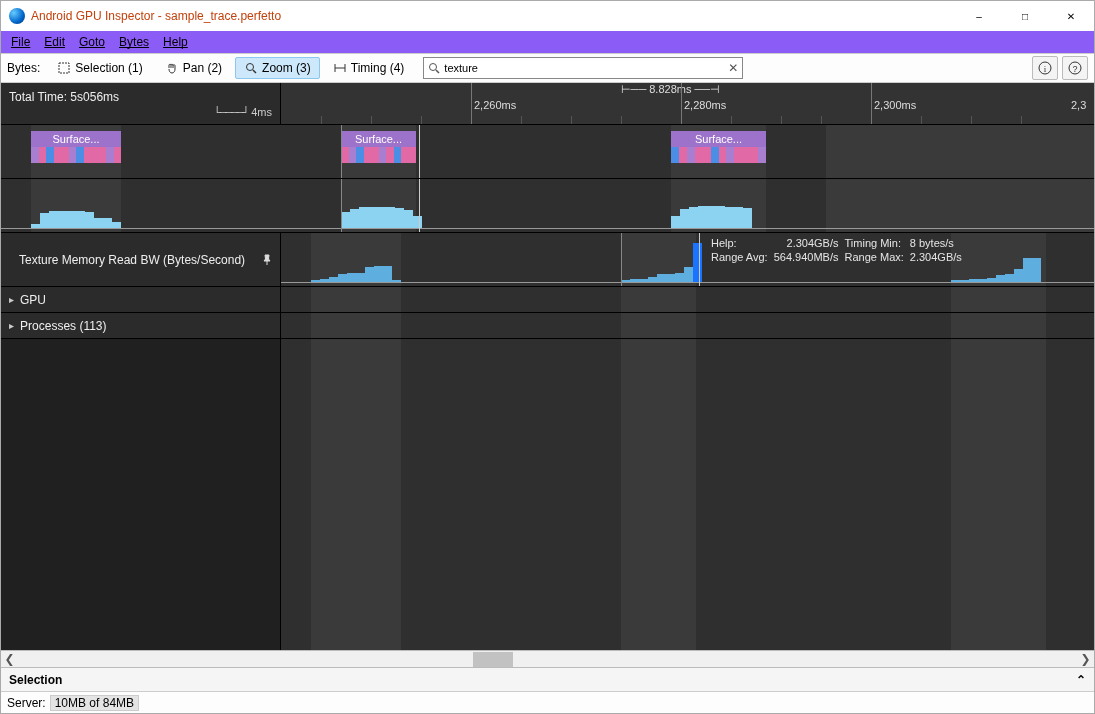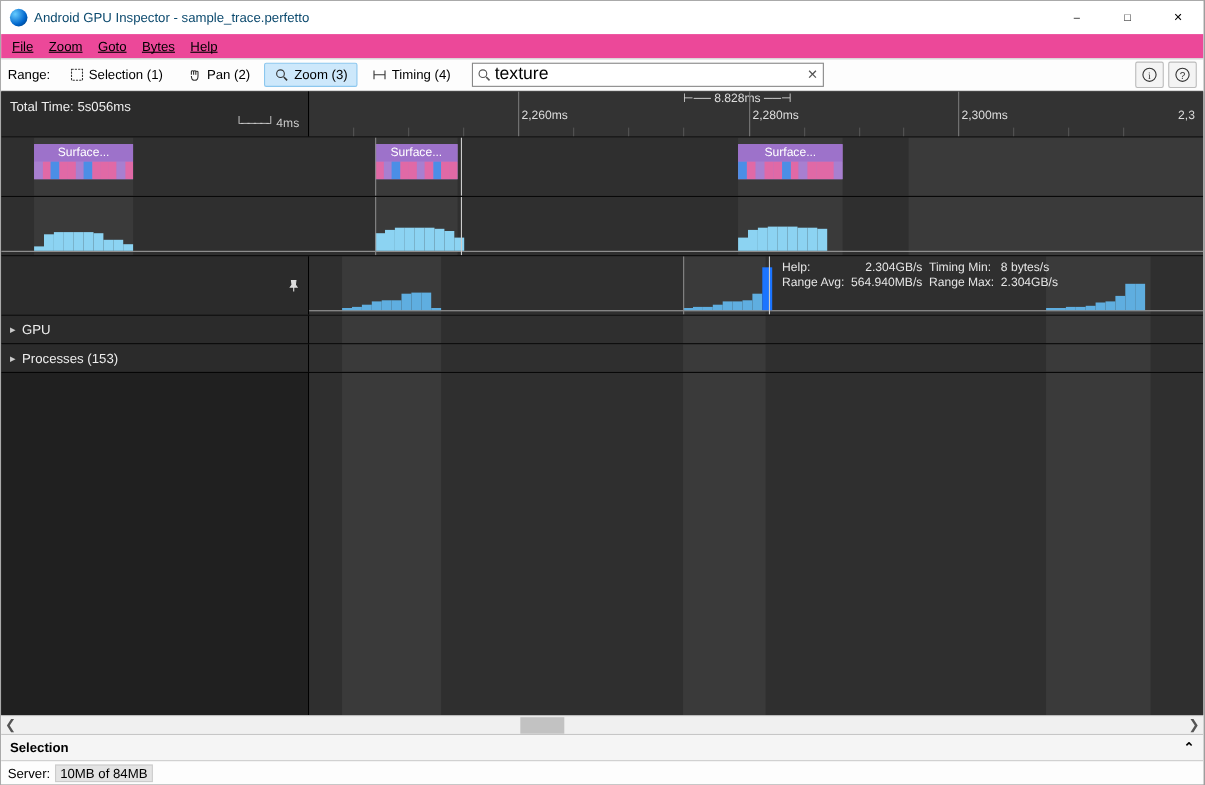--- a/index.html
+++ b/index.html
@@ -21,35 +21,35 @@
     display: flex;
     align-items: center;
     padding: 0 0 0 8px;
     background: #fff;
   }
   .titlebar .app-icon {
     width: 16px; height: 16px; margin-right: 6px;
     border-radius: 50%;
     background: radial-gradient(circle at 30% 30%, #6cf, #0066cc 60%, #003366);
   }
-  .titlebar .title { flex: 1; color: #0c4a6e; }
+  .titlebar .title { flex: 1; color: #c2410c; }
   .titlebar .win-btn {
     width: 46px; height: 30px;
     display:flex; align-items:center; justify-content:center;
     font-family: "Segoe UI Symbol", sans-serif;
     font-size: 10px;
   }
   
   .menubar {
     height: 22px;
     display: flex;
     align-items: center;
     padding: 0 4px;
     gap: 2px;
-    background:#ec4899;
+    background:#8b5cf6;
   }
   .menubar .menu-item {
     padding: 2px 6px;
     text-decoration: underline;
     text-decoration-skip-ink: none;
   }
   
   .toolbar {
     height: 30px;
     display: flex;
@@ -75,21 +75,21 @@
   .toolbar .search {
     margin-left: 6px;
     display:flex; align-items:center;
     border:1px solid #888;
     height: 22px;
     width: 320px;
     padding: 0 4px;
     background:#fff;
   }
   .toolbar .search input {
-    border:none; outline:none; flex:1; font-size:16px; padding:0 4px;
+    border:none; outline:none; flex:1; font-size:11px; padding:0 4px;
   }
   .toolbar .spacer { flex:1; }
   .toolbar .icon-btn {
     width:26px; height:24px;
     border:1px solid #bbb;
     display:flex; align-items:center; justify-content:center;
     background:#f4f4f4;
     border-radius:2px;
   }
   
@@ -297,28 +297,28 @@
 <div class="titlebar">
   <div class="app-icon"></div>
   <div class="title">Android GPU Inspector - sample_trace.perfetto</div>
   <div class="win-btn">–</div>
   <div class="win-btn">□</div>
   <div class="win-btn close">✕</div>
 </div>
 
 <div class="menubar">
   <div class="menu-item">File</div>
-  <div class="menu-item">Zoom</div>
+  <div class="menu-item">Edit</div>
   <div class="menu-item">Goto</div>
   <div class="menu-item">Bytes</div>
   <div class="menu-item">Help</div>
 </div>
 
 <div class="toolbar">
-  <span class="mode-label">Range:</span>
+  <span class="mode-label">Bytes:</span>
 
   <div class="mode-btn">
     <span class="icon">
       <svg width="12" height="12" viewBox="0 0 12 12">
           <rect x="1" y="1" width="10" height="10" fill="none" stroke="#333" stroke-dasharray="2 1"></rect>
         </svg>
     </span>
     <span>Selection (1)</span>
   </div>
 
@@ -523,20 +523,21 @@
             <div class="bar" style="left: 45px; width: 9px; height: 22.4px;"></div>
             <div class="bar" style="left: 54px; width: 9px; height: 20.8px;"></div>
             <div class="bar" style="left: 63px; width: 9px; height: 20.8px;"></div>
             <div class="bar" style="left: 72px; width: 9px; height: 20px;"></div>
           </div>
         </div>
     </div>
 
     <div class="tl-row track">
       <div class="tl-label indent">
+        <span>Texture Memory Read BW (Bytes/Second)</span>
         <span class="pin">
           <svg width="10" height="12" viewBox="0 0 10 12">
               <path d="M3 1h4l-.5 4L8 7H2l1.5-2L3 1zM5 7v4" stroke="#ddd" fill="#ddd" stroke-width="1"></path>
             </svg>
         </span>
       </div>
       <div class="tl-content" id="tex-bw-content">
         <div class="col-shade" style="left:0;width:30px;"></div>
         <div class="col-shade" style="left:120px;width:220px;"></div>
         <div class="col-shade" style="left:415px;width:255px;"></div>
@@ -601,21 +602,21 @@
         <div class="col-shade" style="left:0;width:30px;"></div>
         <div class="col-shade" style="left:120px;width:220px;"></div>
         <div class="col-shade" style="left:415px;width:255px;"></div>
         <div class="col-shade" style="left:765px;width:60px;"></div>
       </div>
     </div>
 
     <div class="tl-row group-row">
       <div class="tl-label">
           <span class="caret">▸</span>
-          <span>Processes (153)</span>
+          <span>Processes (113)</span>
         </div>
       <div class="tl-content">
         <div class="col-shade" style="left:0;width:30px;"></div>
         <div class="col-shade" style="left:120px;width:220px;"></div>
         <div class="col-shade" style="left:415px;width:255px;"></div>
         <div class="col-shade" style="left:765px;width:60px;"></div>
       </div>
     </div>
 
     <div class="filler">

